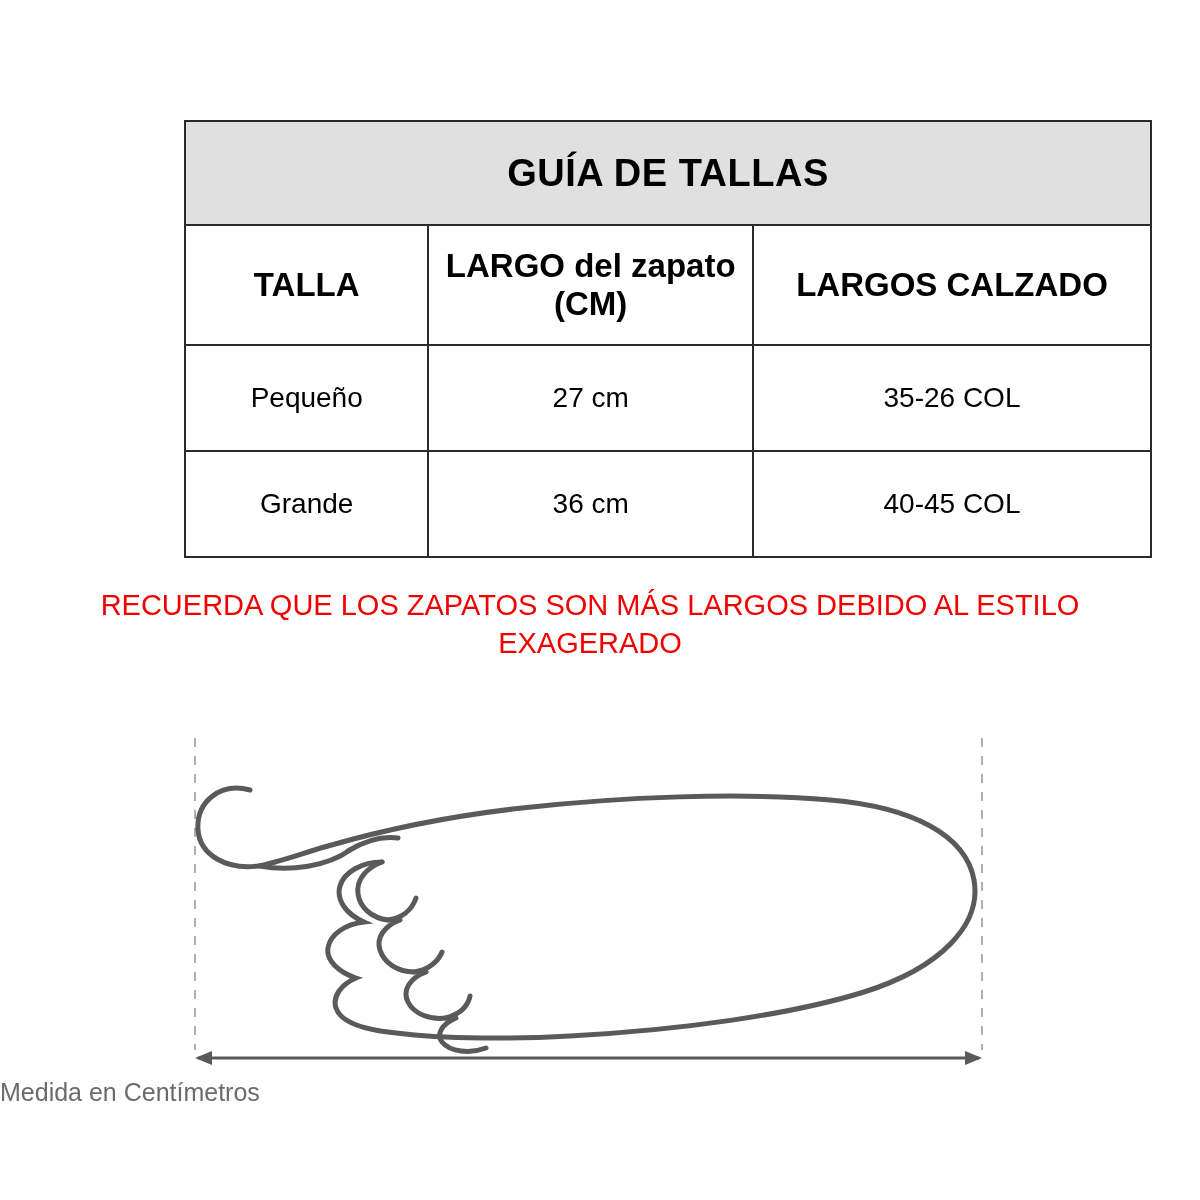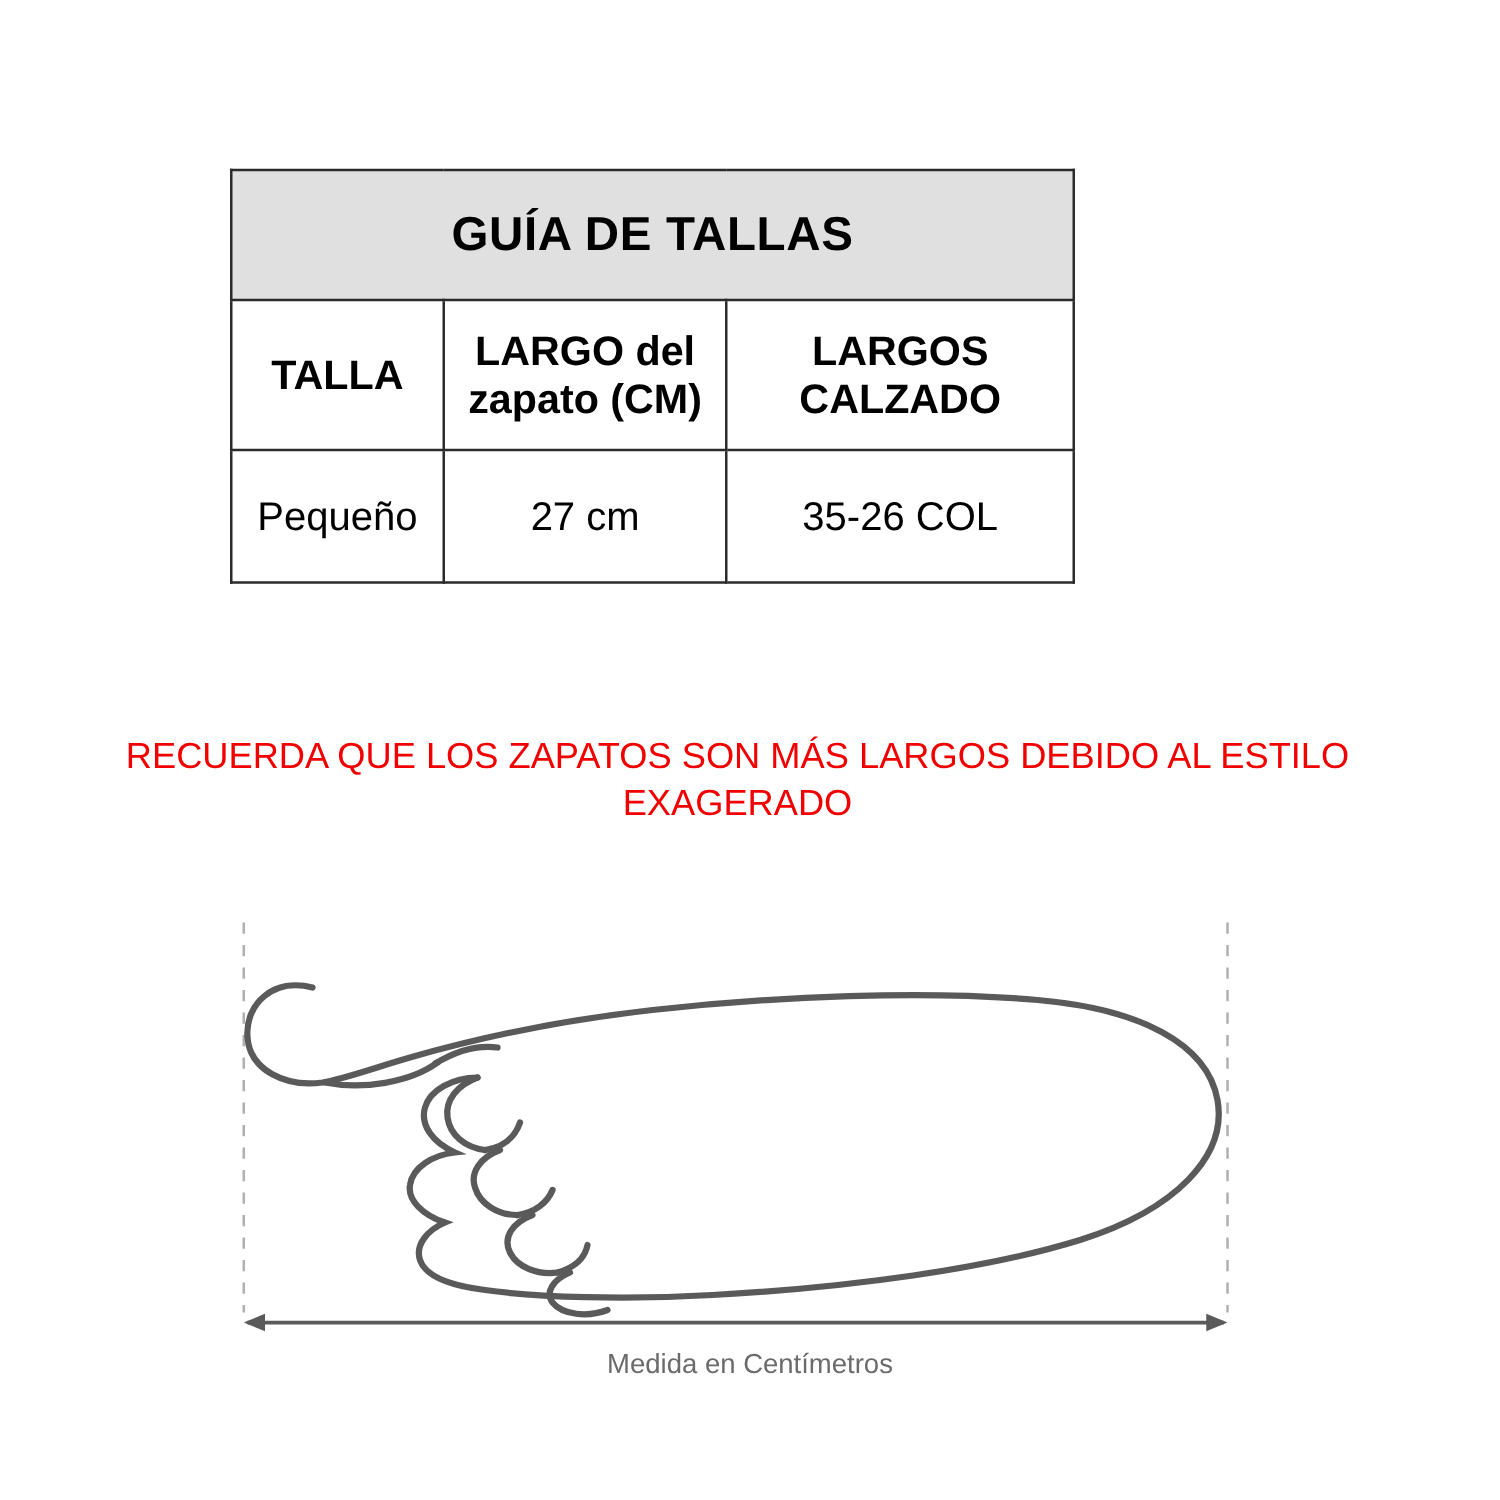--- a/index.html
+++ b/index.html
@@ -12,22 +12,22 @@
     height: 1200px;
     font-family: "Liberation Sans", sans-serif;
     color: #000000;
     position: relative;
     overflow: hidden;
   }
 
   .size-guide-wrap {
     position: absolute;
     left: 184px;
-    top: 135px;
-    width: 676px;
+    top: 120px;
+    width: 968px;
   }
 
   table.size-table {
     width: 100%;
     border-collapse: collapse;
     table-layout: fixed;
   }
   table.size-table td, table.size-table th {
     border: 2px solid #2b2b2b;
     text-align: center;
@@ -46,21 +46,21 @@
   .header-row td {
     height: 118px;
     font-size: 33px;
     font-weight: bold;
     line-height: 1.15;
     padding: 0 8px;
   }
 
   .data-row td {
     height: 104px;
-    font-size: 32px;
+    font-size: 28px;
     font-weight: normal;
   }
 
   col.c1 { width: 25.2%; }
   col.c2 { width: 33.6%; }
   col.c3 { width: 41.2%; }
 
   .notice {
     position: absolute;
     left: 80px;
@@ -79,22 +79,22 @@
     top: 720px;
     width: 900px;
     height: 420px;
   }
 
   .caption {
     position: absolute;
     left: 0;
     top: 1078px;
     width: 1200px;
-    text-align: center;
-    font-size: 22px;
+    text-align: left;
+    font-size: 25px;
     color: #6b6b6b;
   }
 </style>
 </head>
 <body>
 
 <div class="size-guide-wrap">
   <table class="size-table">
     <colgroup>
       <col class="c1">
@@ -107,20 +107,25 @@
       </tr>
       <tr class="header-row">
         <td>TALLA</td>
         <td>LARGO del zapato (CM)</td>
         <td>LARGOS CALZADO</td>
       </tr>
       <tr class="data-row">
         <td>Pequeño</td>
         <td>27 cm</td>
         <td>35-26 COL</td>
+      </tr>
+      <tr class="data-row">
+        <td>Grande</td>
+        <td>36 cm</td>
+        <td>40-45 COL</td>
       </tr>
     </tbody>
   </table>
 </div>
 
 <div class="notice">RECUERDA QUE LOS ZAPATOS SON MÁS LARGOS DEBIDO AL ESTILO EXAGERADO</div>
 
 <div class="diagram">
   <svg viewBox="0 0 900 420" width="900" height="420">
 

